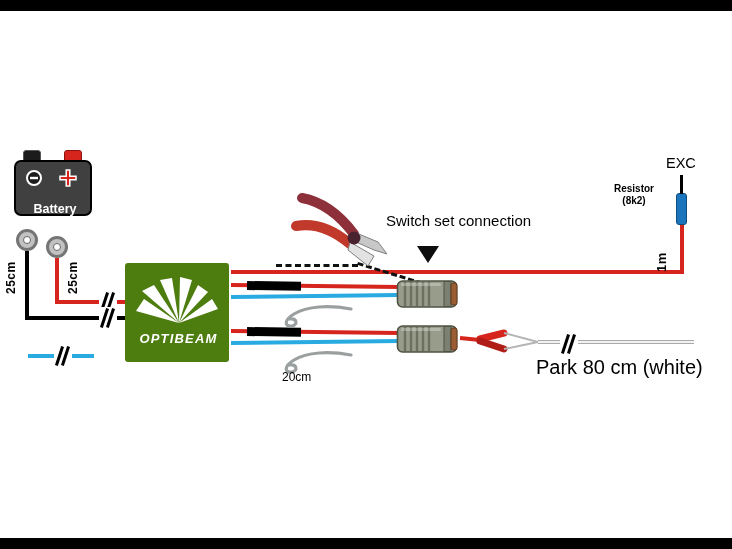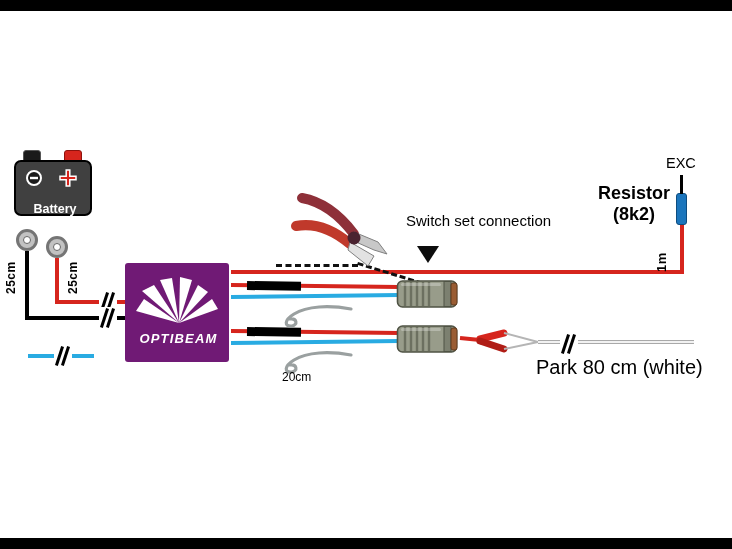--- a/index.html
+++ b/index.html
@@ -30,21 +30,21 @@
             border:2px solid #000;border-radius:7px;box-sizing:border-box;}
   .bat-cap{position:absolute;top:0;width:16px;height:13px;border-radius:3px 3px 0 0;}
   .bat-label{position:absolute;left:0;top:40px;width:78px;text-align:center;color:#fff;
              font-size:12.5px;font-weight:bold;}
   .ring{position:absolute;width:22px;height:22px;border-radius:50%;background:#c2c2c2;
         border:3px solid #757575;box-sizing:border-box;}
   .ring b{position:absolute;left:4px;top:4px;width:8px;height:8px;border-radius:50%;
           background:#fff;border:1.5px solid #666;box-sizing:border-box;}
 
   
-  .box{position:absolute;left:125px;top:263px;width:104px;height:99px;background:#701a75;
+  .box{position:absolute;left:125px;top:263px;width:104px;height:99px;background:#4d7c0f;
        border-radius:3px;}
   .brand{position:absolute;left:0;top:68px;width:107px;text-align:center;color:#fff;
          font-style:italic;font-weight:bold;font-size:13px;letter-spacing:1.2px;}
 
   .dash-h{position:absolute;border-top:3px dashed #111;}
   .dash-diag{position:absolute;border-top:3px dashed #111;transform-origin:left top;}
   .arrow-down{position:absolute;width:0;height:0;border-left:11px solid transparent;
               border-right:11px solid transparent;border-top:17px solid #0d0d0d;}
 
   .resistor{position:absolute;left:676px;top:193px;width:11px;height:32px;border-radius:3px;
@@ -115,30 +115,30 @@
     </svg>
     <div class="brand">OPTIBEAM</div>
   </div>
 
   <div class="wire red" style="left:231px;top:270px;width:453px;height:4px;"></div>
   <div class="wire red" style="left:680px;top:224px;width:4px;height:48px;"></div>
   <div class="resistor"></div>
   <div class="wire black" style="left:680px;top:175px;width:3px;height:19px;"></div>
 
   <div class="lbl" style="left:666px;top:155px;font-size:14.5px;">EXC</div>
-  <div class="abs" style="left:596px;top:183px;width:76px;text-align:center;font-weight:bold;font-size:18px;line-height:1.15;">
+  <div class="abs" style="left:596px;top:183px;width:76px;text-align:center;font-weight:bold;font-size:10px;line-height:1.15;">
     <div>Resistor</div>
     <div>(8k2)</div>
   </div>
   <div class="vtext" style="left:654px;top:236px;height:36px;font-size:13px;">1m</div>
 
   <div class="dash-h" style="left:276px;top:264px;width:82px;"></div>
   <div class="dash-diag" style="left:358px;top:262px;width:94px;transform:rotate(17deg);"></div>
   <div class="arrow-down" style="left:417px;top:246px;"></div>
-  <div class="lbl" style="left:386px;top:212px;font-size:15px;margin-left:20px;">Switch set connection</div>
+  <div class="lbl" style="left:386px;top:212px;font-size:15px;">Switch set connection</div>
 
   <svg class="abs" style="left:290px;top:192px;" width="110" height="90" viewBox="0 0 110 90">
     <path d="M12,6 C34,10 52,26 64,42" stroke="#8e3039" stroke-width="10" fill="none" stroke-linecap="round"></path>
     <path d="M6,34 C28,30 46,40 60,52" stroke="#c0392b" stroke-width="10" fill="none" stroke-linecap="round"></path>
     <polygon points="64,40 88,50 97,62 84,58 66,50" fill="#c8c8c8" stroke="#808080" stroke-width="1"></polygon>
     <polygon points="60,50 84,64 78,74 58,58" fill="#e2e2e2" stroke="#808080" stroke-width="1"></polygon>
     <circle cx="64" cy="46" r="6.5" fill="#4a2330"></circle>
   </svg>
 
   <svg class="abs" style="left:231px;top:276px;" width="168" height="76" viewBox="0 0 168 76">

